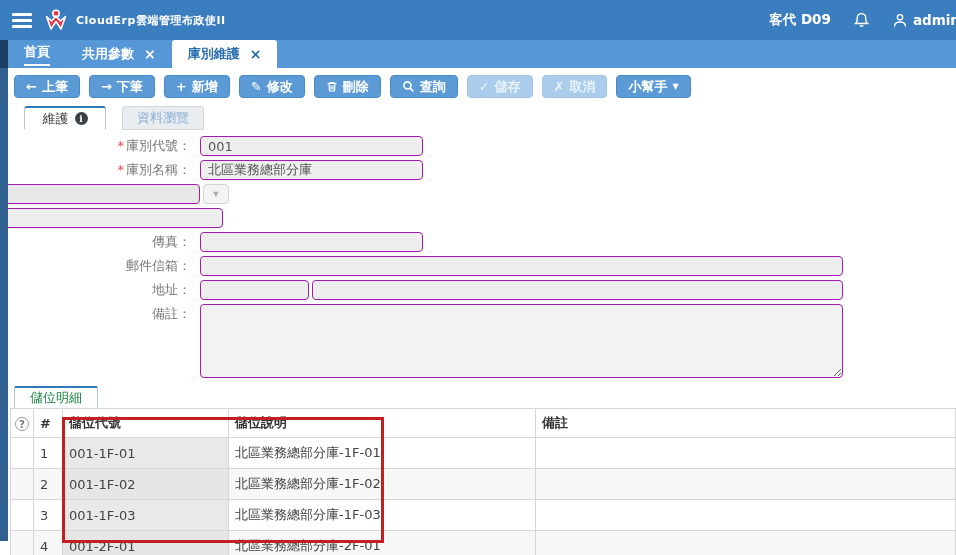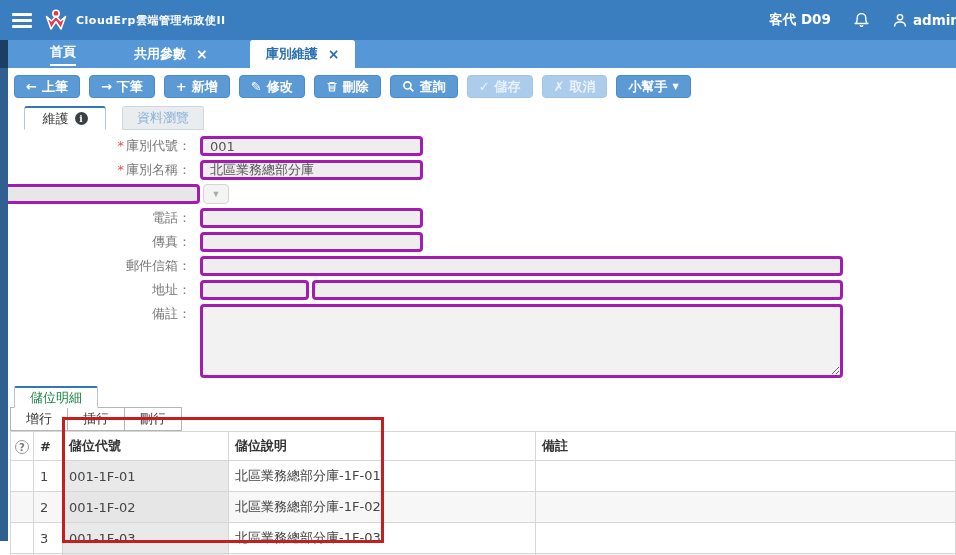--- a/index.html
+++ b/index.html
@@ -13,21 +13,21 @@
   .burger i { display:block; height:3px; background:#fff; border-radius:1px; }
   .logo { margin-right:8px; display:flex; align-items:center; }
   .hdr-title { font-size:11px; font-weight:bold; letter-spacing:.5px; }
   .hdr-right { margin-left:auto; display:flex; align-items:center; gap:22px; margin-right:-12px; }
   .cust { font-weight:bold; font-size:13.5px; white-space:nowrap; }
   .hicon { display:flex; align-items:center; cursor:pointer; }
   .user { display:flex; align-items:center; gap:5px; font-weight:bold; font-size:13.5px; white-space:nowrap; }
 
   
   .tabbar { height:28px; background:#5697d7; display:flex; align-items:flex-end; padding-left:8px; position:relative; }
-  .mtab { height:28px; display:flex; align-items:center; gap:10px; padding:14px 16px; color:#fff; font-weight:bold; cursor:pointer;margin-left:26px; }
+  .mtab { height:28px; display:flex; align-items:center; gap:10px; padding:14px 16px; color:#fff; font-weight:bold; cursor:pointer; }
   .mtab .x { font-weight:bold; font-size:14px; line-height:1; }
   .mtab.home span.lbl { border-bottom:2px solid #fff; padding-bottom:3px; }
   .mtab.active { background:#fff; color:#2a6fb0; border-radius:3px 3px 0 0; }
   .mtab.active .x { color:#2a6fb0; }
 
   
   .strip { position:absolute; left:0; top:40px; width:8px; height:501px; background:#2f608f; z-index:5; }
   .strip::before { content:""; position:absolute; left:0; top:0; width:8px; height:28px; background:#1c3e63; }
 
   
@@ -44,21 +44,21 @@
           border:1px solid #cfd6dc; border-radius:3px 3px 0 0; background:#e9edf0; color:#8cb0d6; cursor:pointer; }
   .stab.active { background:#fff; color:#333; border-color:#b9c6d0; border-top:2px solid #3178b5; border-bottom:1px solid #fff; }
   .info-dot { width:13px; height:13px; border-radius:50%; background:#3b4045; color:#fff; font-size:9px; font-weight:bold;
               display:flex; align-items:center; justify-content:center; font-family:"DejaVu Serif",serif; }
 
   
   .form { margin-top:6px; }
   .frow { display:flex; align-items:flex-start; margin-bottom:4px; }
   .flabel { width:200px; text-align:right; padding-right:9px; color:#777; line-height:20px; white-space:nowrap;padding-left:8px; }
   .req { color:#d9534f; margin-right:2px; }
-  .inp { height:20px; background:#eee; border:3px solid #a21caf; border-radius:4px; padding:0 7px; color:#555;
+  .inp { height:20px; background:#eee; border:1px solid #a21caf; border-radius:4px; padding:0 7px; color:#555;
          font-family:inherit; font-size:13px; }
   .w-s { width:223px; }
   .w-dept { width:200px; background:#e7e7e7; }
   .w-xl { width:643px; }
   .w-addr1 { width:109px; margin-right:3px; }
   .w-addr2 { width:531px; }
   .ddbtn { width:26px; height:20px; margin-left:3px; background:#f4f4f4; border:1px solid #d4d4d4; border-radius:4px;
            color:#aaa; font-size:9px; cursor:pointer; }
   textarea.inp { width:643px; height:74px; resize:both; padding-top:3px; background:#f2f2f2; }
 
@@ -206,21 +206,20 @@
     </div>
     <div class="frow">
       <div class="flabel"><span class="req">*</span><span>庫別名稱：</span></div>
       <input class="inp w-s" readonly="" value="北區業務總部分庫" style="">
     </div>
     <div class="frow">
       <input class="inp w-dept" readonly="" value="" style="">
       <button class="ddbtn"><span>▼</span></button>
     </div>
     <div class="frow">
-      <div class="flabel"><span>電話：</span></div>
       <input class="inp w-s" readonly="" value="" style="">
     </div>
     <div class="frow">
       <div class="flabel"><span>傳真：</span></div>
       <input class="inp w-s" readonly="" value="" style="">
     </div>
     <div class="frow">
       <div class="flabel"><span>郵件信箱：</span></div>
       <input class="inp w-xl" readonly="" value="" style="">
     </div>
@@ -232,25 +231,20 @@
     <div class="frow">
       <div class="flabel"><span>備註：</span></div>
       <textarea class="inp" style=""></textarea>
     </div>
   </div>
 
   <div class="detail">
     <div class="dtab">
         <span>儲位明細</span>
       </div>
-    <div class="rowbtns">
-      <button class="rbtn">增行</button>
-      <button class="rbtn">插行</button>
-      <button class="rbtn">刪行</button>
-    </div>
     <table class="grid">
       <thead>
         <tr>
           <th class="c-help"><span class="help-circ">?</span></th>
           <th class="c-num">#</th>
           <th class="c-code">儲位代號</th>
           <th class="c-desc">儲位說明</th>
           <th>備註</th>
         </tr>
       </thead>

